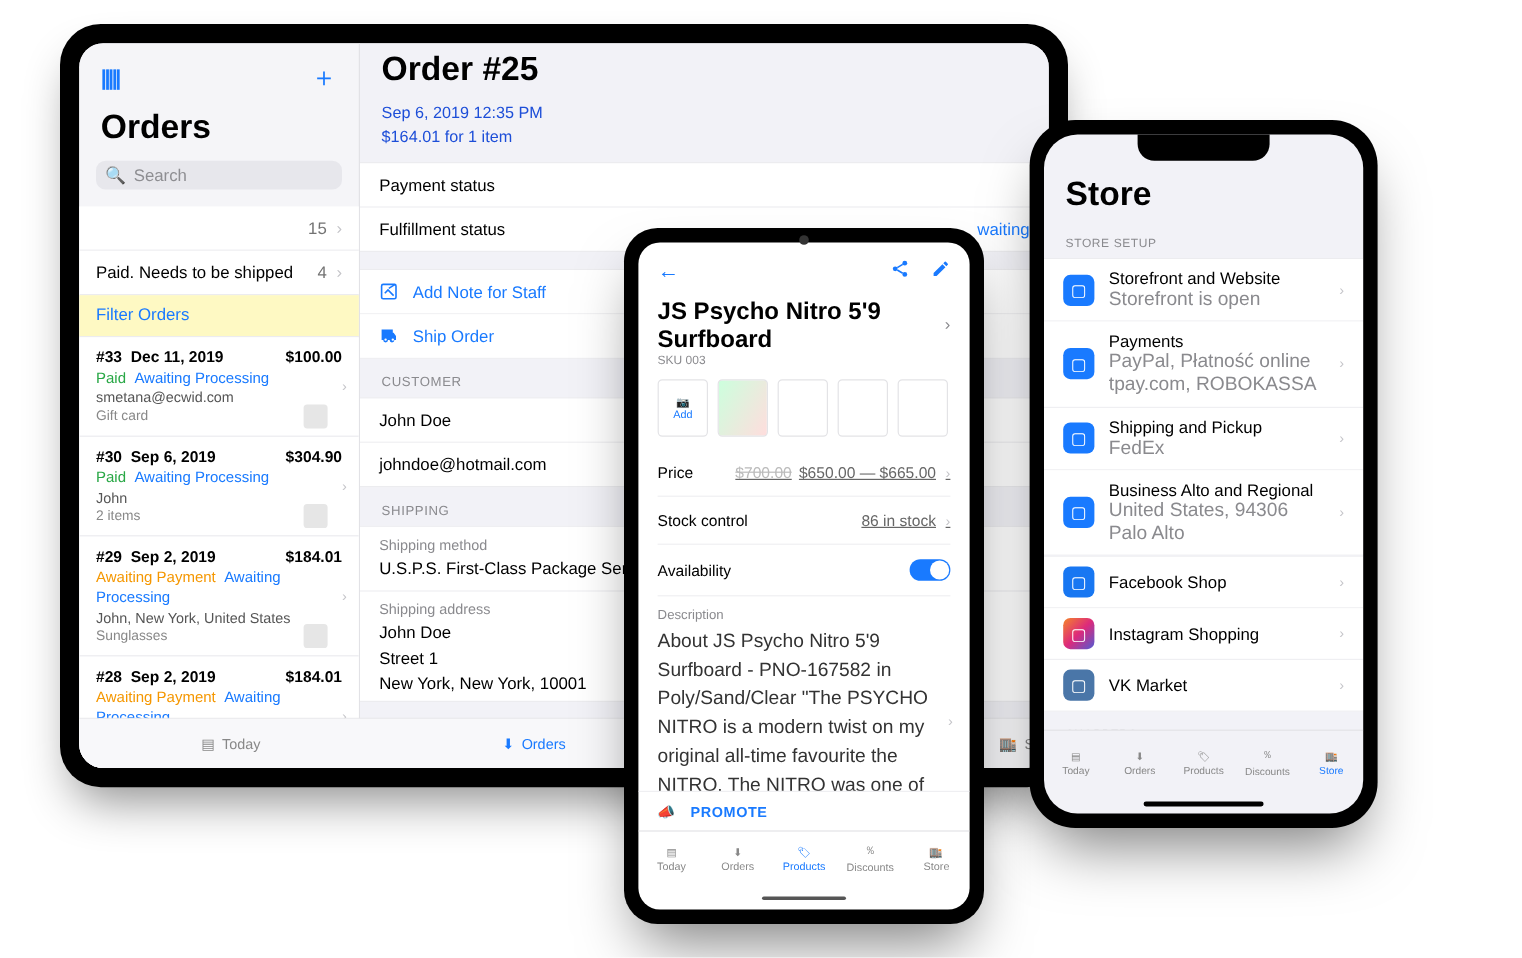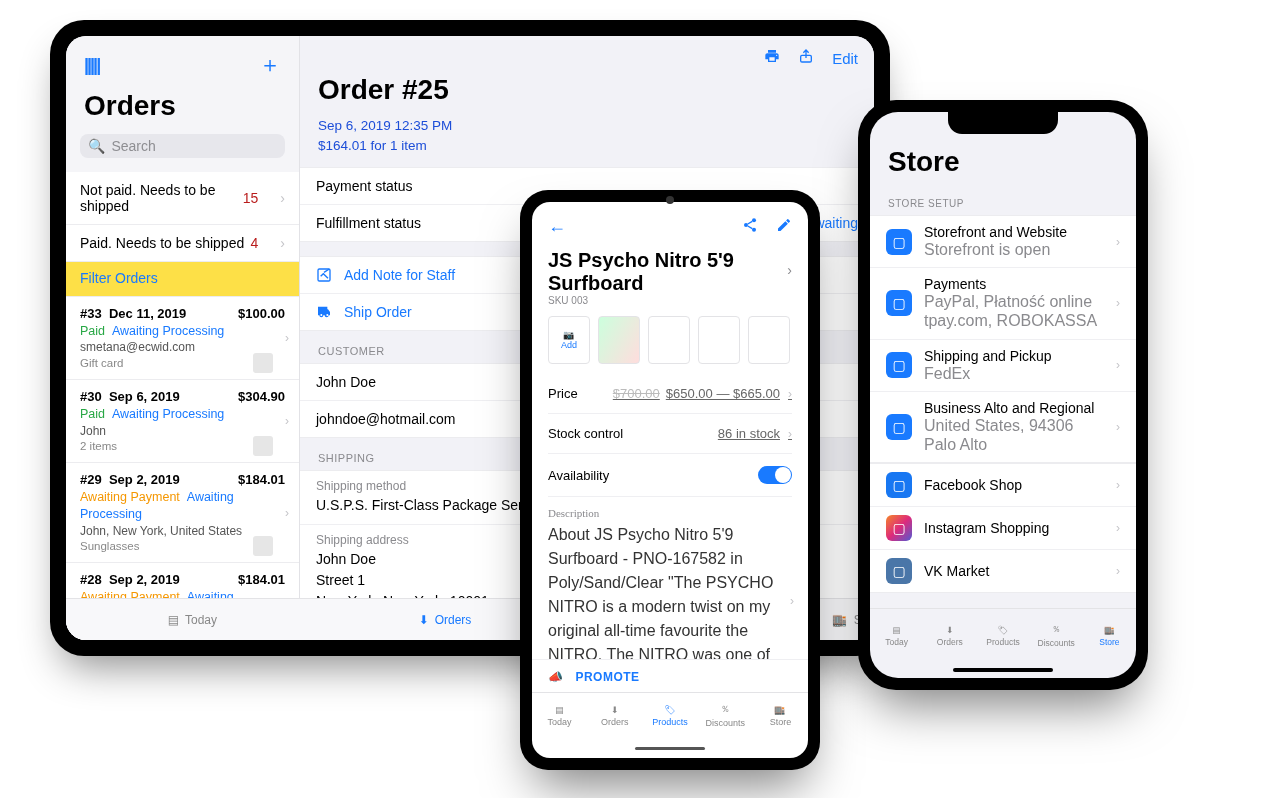--- a/index.html
+++ b/index.html
@@ -58,23 +58,23 @@
     color:#8e8e92;
     font-size:14px;
   }
   .filter-row {
     display:flex; justify-content:space-between; align-items:center;
     padding: 10px 14px;
     font-size: 14px;
     background:#fff;
     border-bottom:1px solid #ececef;
   }
-  .filter-row .count { color:#b91c1c; margin-left:auto; margin-right:22px; }
+  .filter-row .count { color:#737373; margin-left:auto; margin-right:8px; }
   .filter-row .chev { color:#c5c5c9; }
-  .filter-link { padding: 8px 14px 10px; font-size:14px; background:#fde047; border-bottom:1px solid #ececef;}
+  .filter-link { padding: 8px 14px 10px; font-size:14px; background:#fef9c3; border-bottom:1px solid #ececef;}
   .orders-list { flex:1; overflow:hidden; background:#fff;}
   .order-item {
     padding: 8px 14px;
     border-bottom: 1px solid #ececef;
     position: relative;
     font-size: 13px;
     line-height: 1.35;
   }
   .order-item .top { display:flex; justify-content:space-between; font-weight:600; }
   .order-item .status-row{ font-size:12.5px; }
@@ -183,21 +183,21 @@
     display:flex; justify-content:space-between; align-items:center;
     padding:12px 0; border-bottom:1px solid #efeff2; font-size:13px;
   }
   .p-row .chev{ color:#c5c5c9; margin-left:8px; font-size:12px;}
   .p-row .right{ color:#666; display:flex; align-items:center;text-decoration:underline;}
   .strike{ text-decoration:line-through; color:#bbb; margin-right:6px;}
   .toggle{
     width:34px; height:18px; background:#197aff; border-radius:10px; position:relative;
   }
   .toggle::after{content:"";position:absolute;right:1px;top:1px;width:16px;height:16px;background:#fff;border-radius:50%;}
-  .desc-label{ color:#8a8a8e; font-size:11px; padding:10px 0 4px; border-top:1px solid #efeff2;font-family:Liberation Serif, serif;}
+  .desc-label{ color:#8a8a8e; font-size:11px; padding:10px 0 4px; border-top:1px solid #efeff2;}
   .desc-text{ font-size:16px; color:#333; line-height:1.5;}
   .desc-block{ position:relative; }
   .desc-block .chev{position:absolute; right:-2px; top:50%; color:#c5c5c9; font-size:12px;}
   .promote{
     display:flex; align-items:center; gap:12px;
     padding:10px 16px 8px;
     font-size:12px; font-weight:700; color:#197aff; letter-spacing:.5px;
     border-top:1px solid #efeff2;
   }
   .android-tabs{
@@ -288,21 +288,20 @@
         <span class="blue" style="font-size:18px;font-weight:700;letter-spacing:-2px;">|||||</span>
         <span class="blue" style="font-size:22px;">＋</span>
       </div>
       <h1>Orders</h1>
       <div class="search">
         <span>🔍</span>
         <span>Search</span>
       </div>
       <div style="margin-top:6px;">
         <div class="filter-row">
-          <span>Not paid. Needs to be shipped</span>
           <span class="count">15</span>
           <span class="chev">›</span>
         </div>
         <div class="filter-row">
           <span>Paid. Needs to be shipped</span>
           <span class="count">4</span>
           <span class="chev">›</span>
         </div>
         <div class="filter-link blue">Filter Orders</div>
       </div>
@@ -350,34 +349,20 @@
     <div class="status-row"><span class="orange">Awaiting Payment</span>&nbsp;&nbsp;<span class="blue">Awaiting Processing</span></div>
     <div class="line">John, New York, United States</div>
     <div class="line2">Sunglasses</div>
     <div class="thumb"></div>
     <span class="item-chev">›</span>
           </div>
         </div>
     </aside>
 
     <main class="ipad-main">
-      <div class="header">
-        <span class="blue">
-          <svg class="icon-svg" viewBox="0 0 24 24" fill="currentColor">
-              <path d="M19 8H5c-1.66 0-3 1.34-3 3v6h4v4h12v-4h4v-6c0-1.66-1.34-3-3-3zm-3 11H8v-5h8v5zm3-7c-.55 0-1-.45-1-1s.45-1 1-1 1 .45 1 1-.45 1-1 1zm-1-9H6v4h12V3z"></path>
-            </svg>
-        </span>
-        <span class="blue">
-          <svg class="icon-svg" viewBox="0 0 24 24" fill="none" stroke="currentColor" stroke-width="2">
-              <path d="M12 3v12M8 7l4-4 4 4"></path>
-              <rect x="4" y="11" width="16" height="10" rx="2"></rect>
-            </svg>
-        </span>
-        <span class="blue" style="font-size:15px;">Edit</span>
-      </div>
       <h1>Order #25</h1>
       <div class="meta">
         <div>Sep 6, 2019 12:35 PM</div>
         <div>$164.01 for 1 item</div>
       </div>
 
       <div class="card">
         <div class="row">
           <span>Payment status</span>
         </div>

